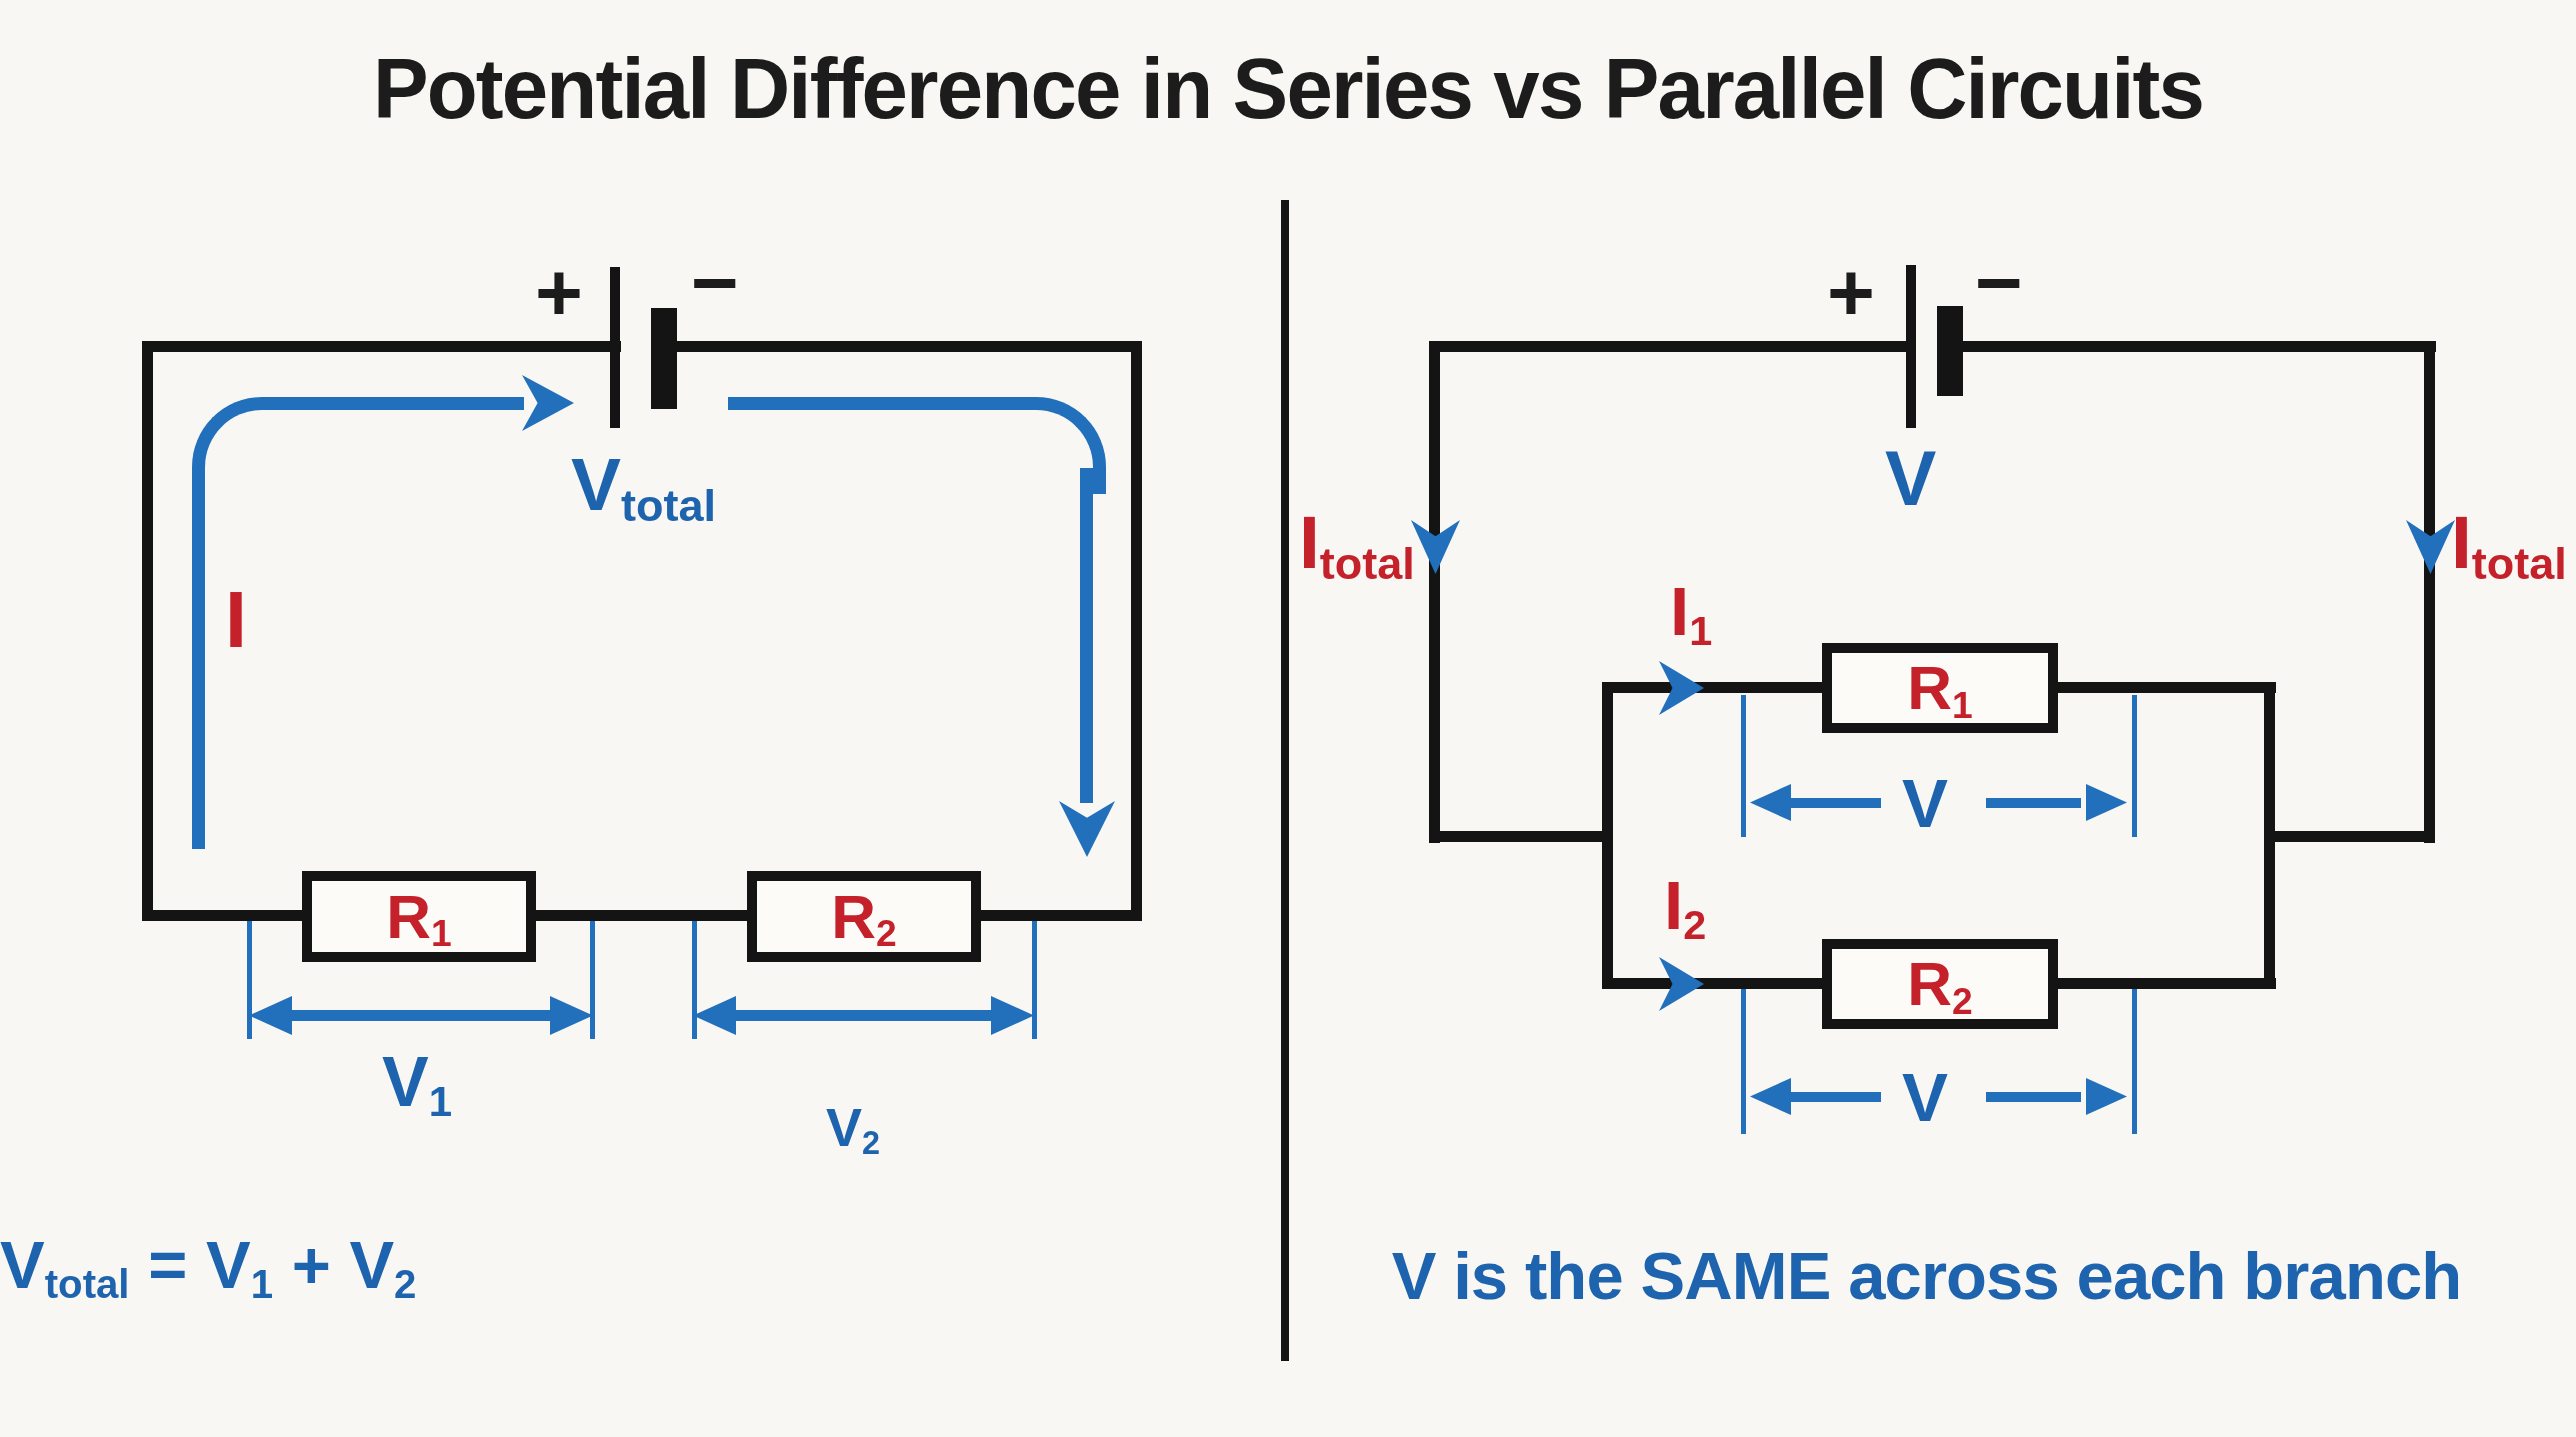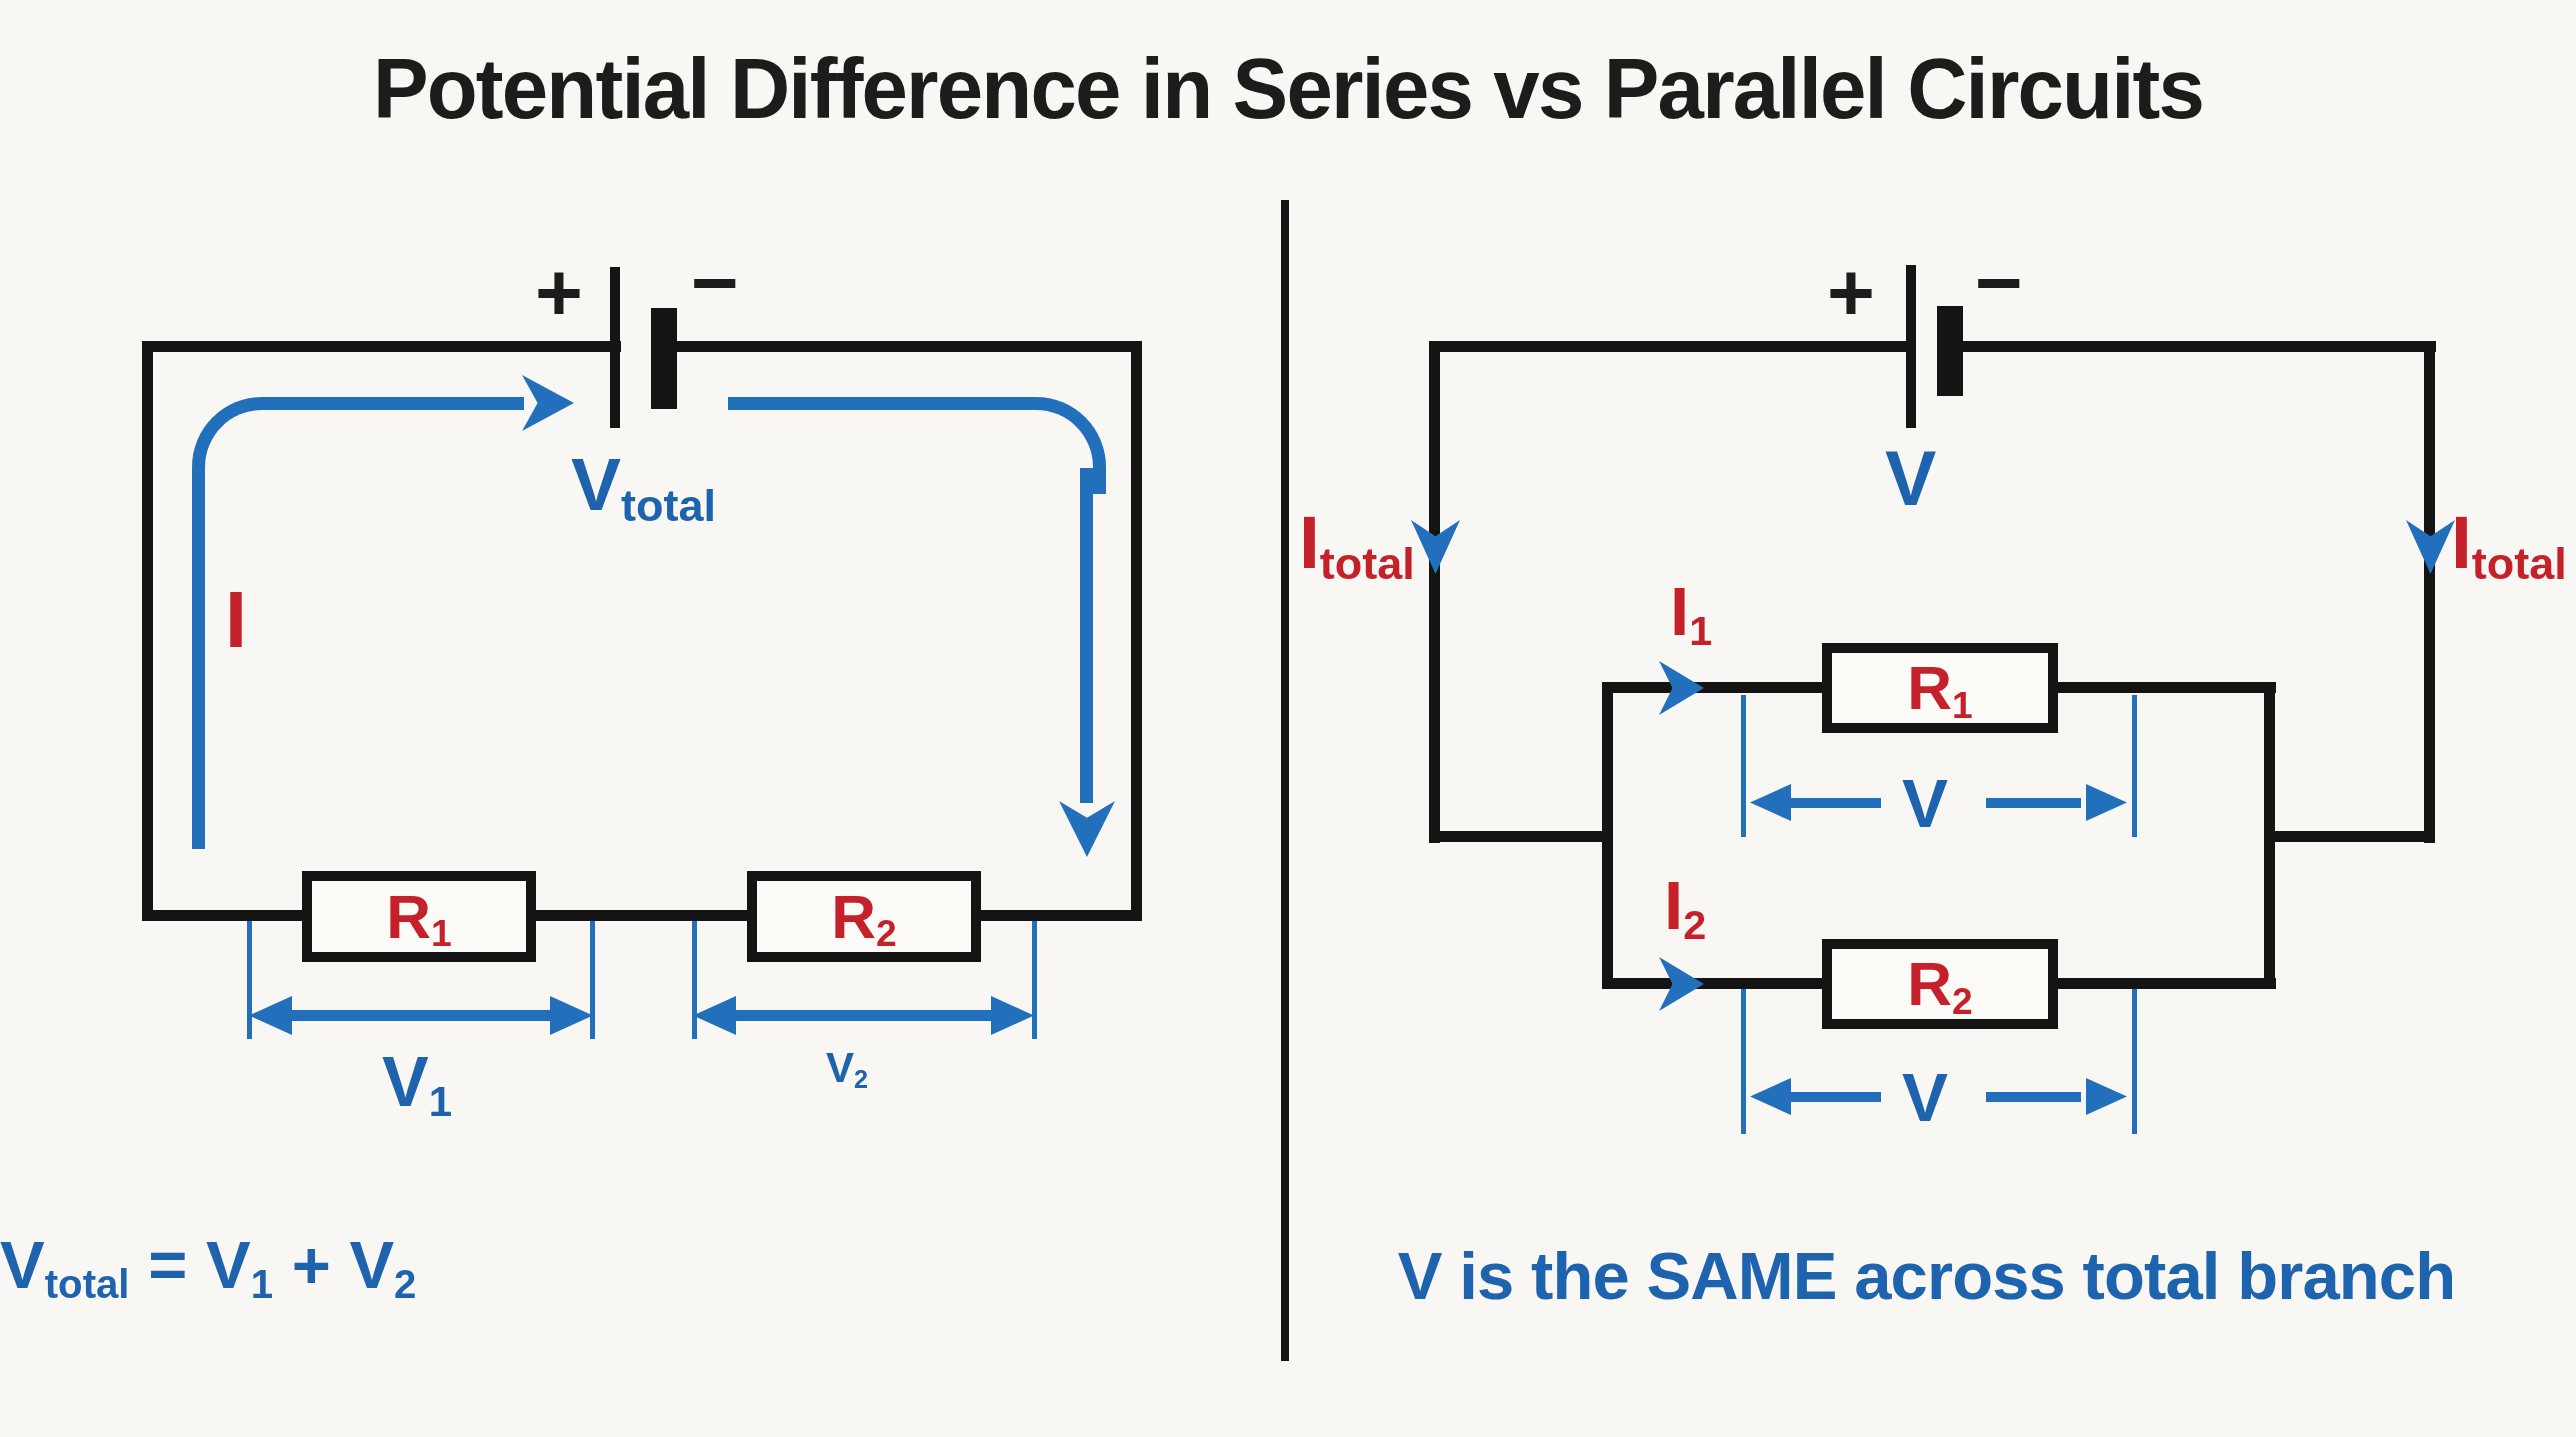--- a/index.html
+++ b/index.html
@@ -83,21 +83,21 @@
 
     <div class="abs" style="left:693px;top:996px;width:341px;height:39px;">
       <div class="tri-left" style="left:0;top:0;width:43px;height:39px;"></div>
       <div class="bluebar" style="left:37px;top:14px;width:266px;height:11.2px;"></div>
       <div class="tri-right" style="right:0;top:0;width:43px;height:39px;"></div>
     </div>
 
     <div class="lbl blue" style="left:382px;top:1047px;font-size:70px;">
       <span>V</span><span class="sub">1</span>
     </div>
-    <div class="lbl blue" style="left:826px;top:1047px;font-size:42px;">
+    <div class="lbl blue" style="left:826px;top:1100px;font-size:54px;">
       <span>V</span><span class="sub">2</span>
     </div>
 
     <div class="formula blue">
       <span>V</span><span class="sub">total</span>
       <span>=</span>
       <span>V</span><span class="sub">1</span>
       <span>+</span>
       <span>V</span><span class="sub">2</span>
     </div>
@@ -163,17 +163,17 @@
     <div class="tri-right" style="left:2086px;top:784px;width:41px;height:37px;"></div>
 
     <div class="tick" style="left:1741px;top:989px;height:145px;"></div>
     <div class="tick" style="left:2132px;top:989px;height:145px;"></div>
     <div class="tri-left" style="left:1750px;top:1078px;width:41px;height:37px;"></div>
     <div class="bluebar" style="left:1786px;top:1092px;width:95px;height:10.3px;"></div>
     <div class="lbl blue" style="left:1902px;top:1063px;font-size:69px;">V</div>
     <div class="bluebar" style="left:1986px;top:1092px;width:95px;height:10.3px;"></div>
     <div class="tri-right" style="left:2086px;top:1078px;width:41px;height:37px;"></div>
 
-    <div class="caption blue">V is the SAME across total branch</div>
+    <div class="caption blue">V is the SAME across each branch</div>
   </div>
 
 </div>
 
 
 </body></html>

